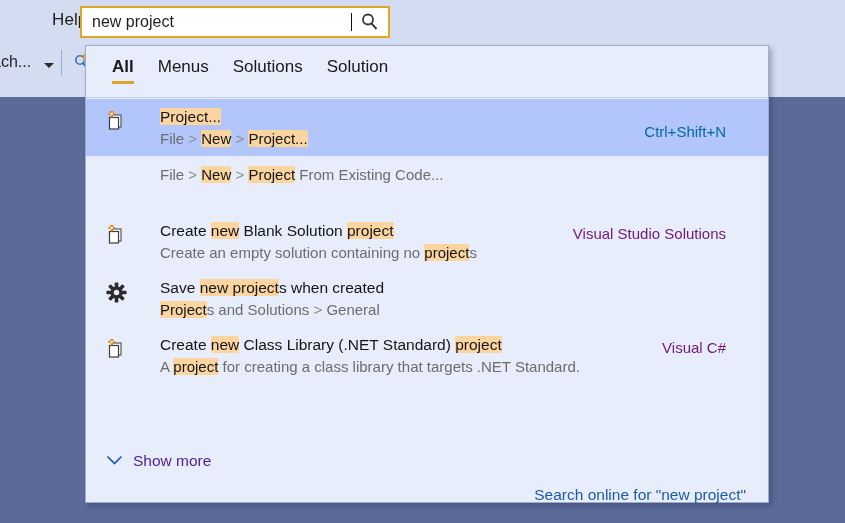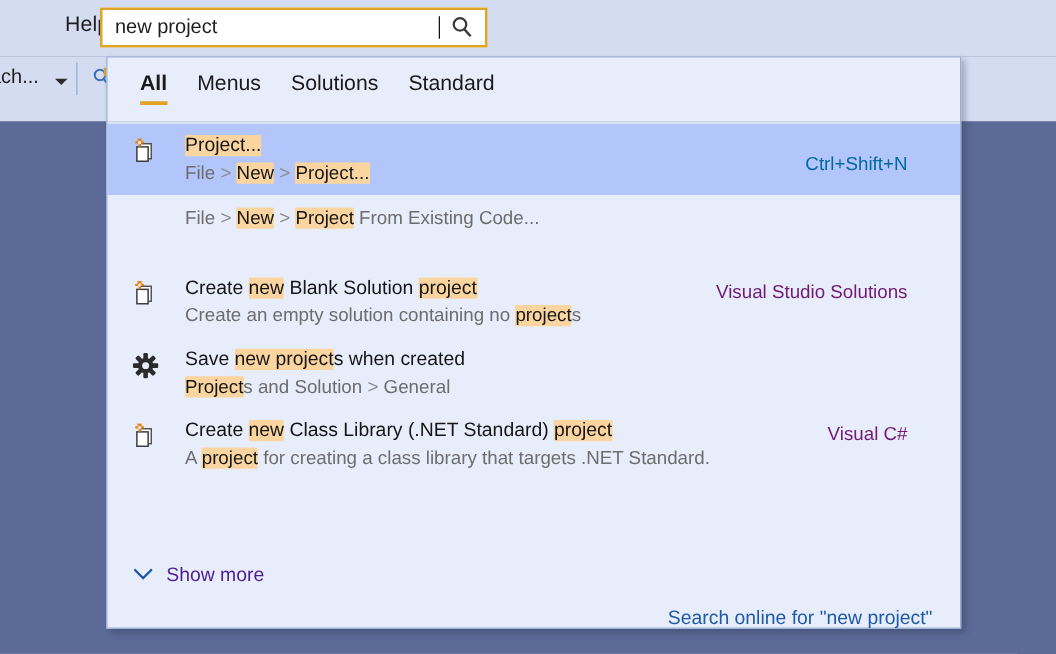--- a/index.html
+++ b/index.html
@@ -92,21 +92,21 @@
     height:57px;
     box-sizing:border-box;
     padding:7px 16px 0 16px;
     cursor:pointer;
     display:block;
   }
   .result.selected{background:#b3c6fb;}
   .result .icon{
     position:absolute;left:20px;top:12px;width:20px;height:20px;
   }
-  .result .lines{margin-left:46px;}
+  .result .lines{margin-left:58px;}
   .title{
     font-size:15.5px;color:#151515;line-height:21px;white-space:nowrap;
   }
   .subtitle{
     font-size:15px;color:#6d6d6d;line-height:21px;white-space:nowrap;
     margin-top:1px;
   }
   .hl{background:#fbd5a0;color:#151515;border-radius:1px;}
   .subtitle .hl{color:#151515;}
   .meta{
@@ -164,21 +164,21 @@
     </svg>
   </div>
 </div>
 
 <div id="results-panel">
 
   <div id="tabs">
     <div class="tab active">All</div>
     <div class="tab">Menus</div>
     <div class="tab">Solutions</div>
-    <div class="tab">Standard</div>
+    <div class="tab">Solution</div>
   </div>
 
   <div id="results-list">
       <div class="result selected" style="background: rgb(179, 198, 251);">
         <span class="icon"><svg width="20" height="20" viewBox="0 0 20 20">
     <rect x="6" y="4" width="9" height="12" fill="#fdfdfd" stroke="#4a4a4a" stroke-width="1.1"></rect>
     <rect x="3.5" y="6.5" width="9" height="11.5" fill="#ffffff" stroke="#3d3d3d" stroke-width="1.2"></rect>
     <g fill="#e2821a">
       <rect x="2.2" y="2.1" width="7" height="1.7"></rect>
       <rect x="4.85" y="-0.5" width="1.7" height="7"></rect>
@@ -222,21 +222,21 @@
       <rect x="9.1" y="0.4" width="3.8" height="21.2" rx="1"></rect>
       <rect x="9.1" y="0.4" width="3.8" height="21.2" rx="1" transform="rotate(45 11 11)"></rect>
       <rect x="9.1" y="0.4" width="3.8" height="21.2" rx="1" transform="rotate(90 11 11)"></rect>
       <rect x="9.1" y="0.4" width="3.8" height="21.2" rx="1" transform="rotate(135 11 11)"></rect>
       <circle cx="11" cy="11" r="6.4"></circle>
     </g>
     <circle cx="11" cy="11" r="2.9" fill="#e8edfb"></circle>
   </svg></span>
         <div class="lines">
              <div class="title"><span class="">Save </span><span class="hl" style="background: rgb(251, 213, 160);">new project</span><span class="">s when created</span></div>
-             <div class="subtitle"><span class="hl" style="background: rgb(251, 213, 160);">Project</span><span class="">s and Solution </span><span class="arrow">&gt; </span><span class="">General</span></div>
+             <div class="subtitle"><span class="hl" style="background: rgb(251, 213, 160);">Project</span><span class="">s and Solutions </span><span class="arrow">&gt; </span><span class="">General</span></div>
            </div>
       </div>
       <div class="result">
         <span class="icon"><svg width="20" height="20" viewBox="0 0 20 20">
     <rect x="6" y="4" width="9" height="12" fill="#fdfdfd" stroke="#4a4a4a" stroke-width="1.1"></rect>
     <rect x="3.5" y="6.5" width="9" height="11.5" fill="#ffffff" stroke="#3d3d3d" stroke-width="1.2"></rect>
     <g fill="#e2821a">
       <rect x="2.2" y="2.1" width="7" height="1.7"></rect>
       <rect x="4.85" y="-0.5" width="1.7" height="7"></rect>
       <rect x="2.7" y="0.2" width="6.1" height="1.7" transform="rotate(45 5.7 1.05)"></rect>

